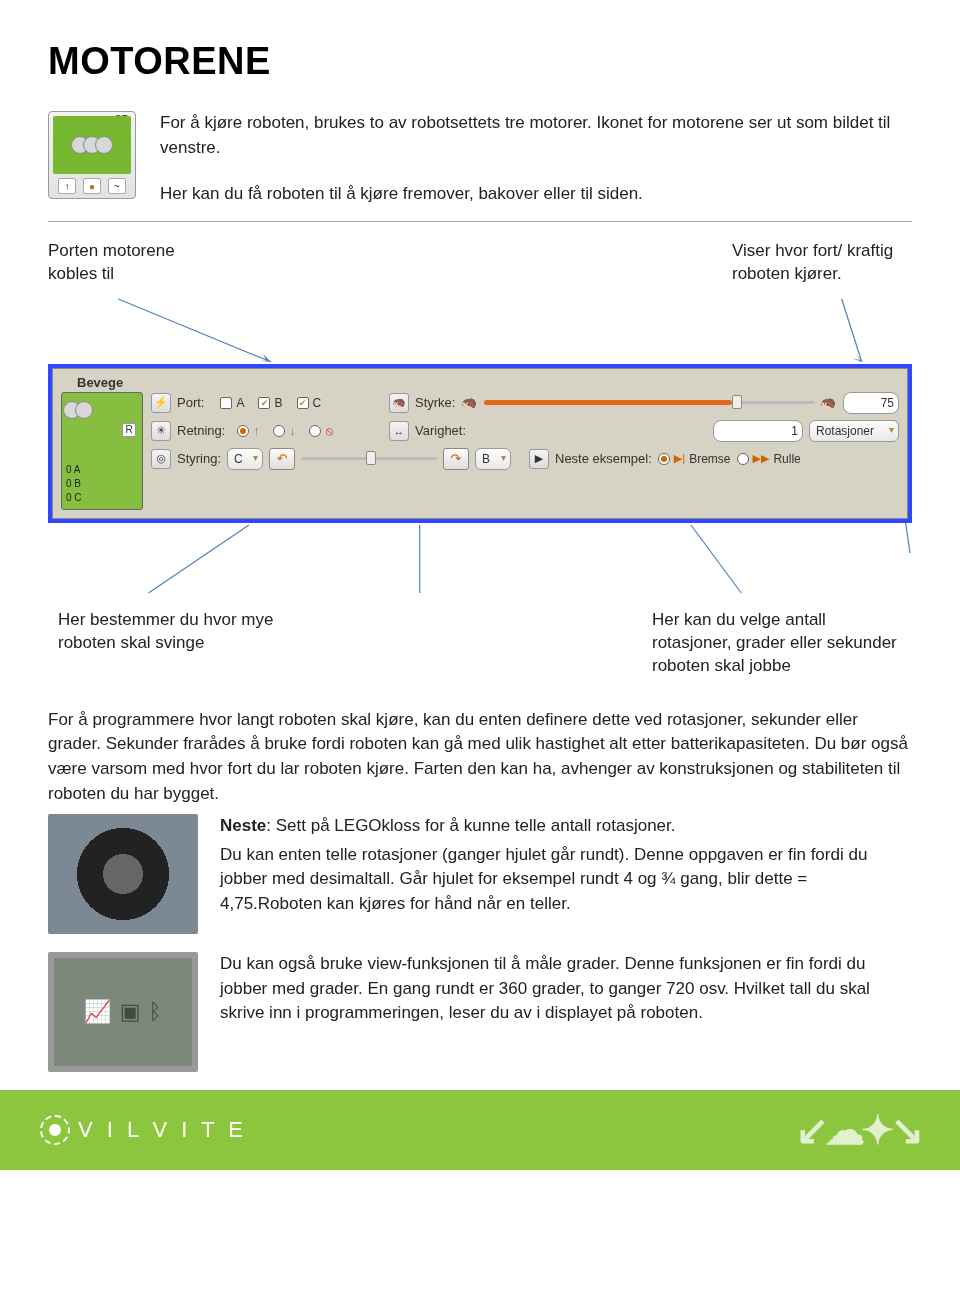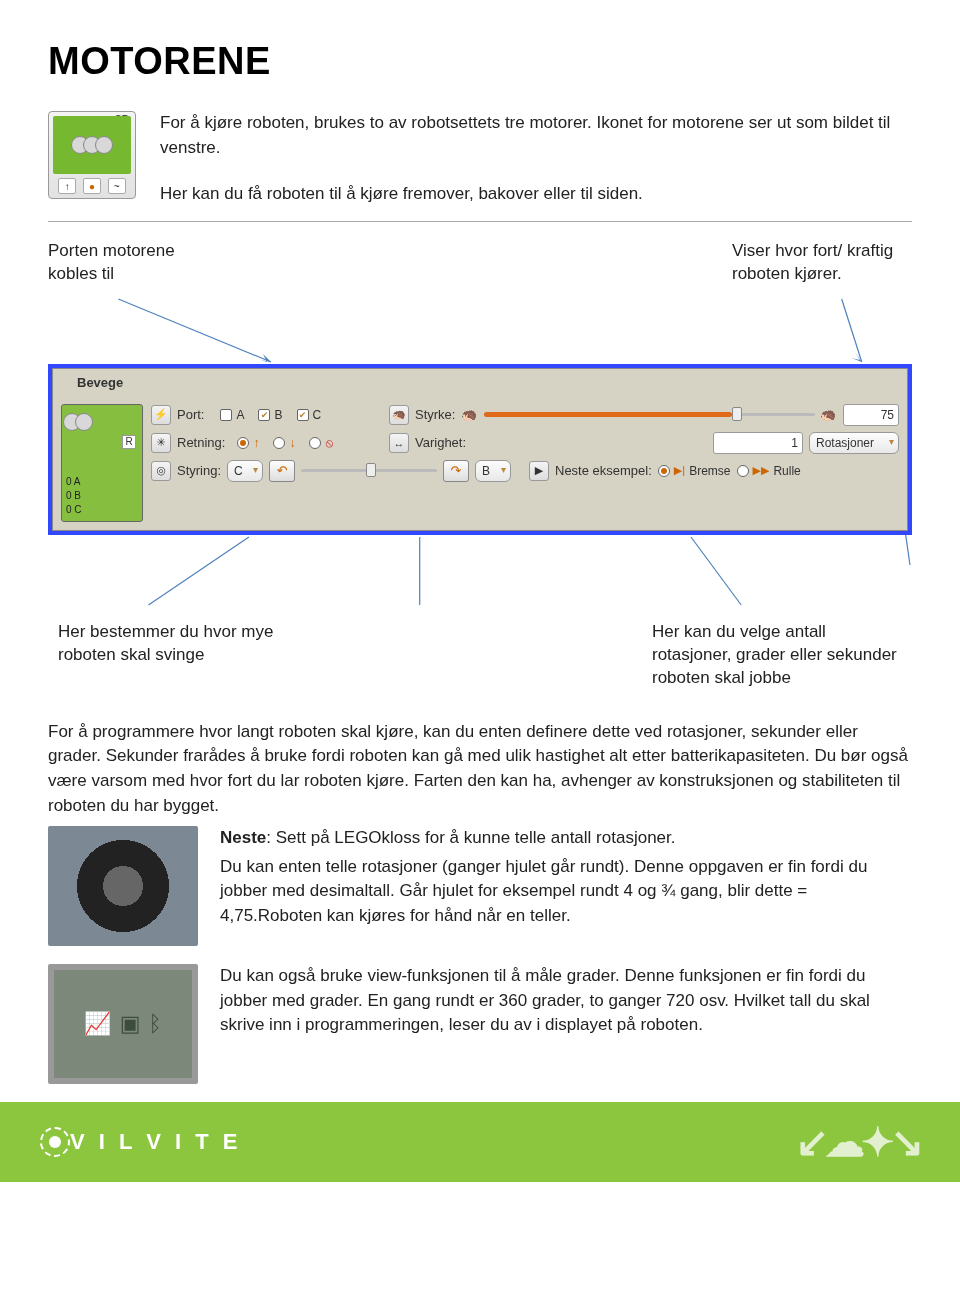--- a/index.html
+++ b/index.html
@@ -15,39 +15,39 @@
   .mini-ico { width:18px; height:16px; background:#fff; border:1px solid #aaa; border-radius:2px; display:flex; align-items:center; justify-content:center; font-size:10px; }
   .intro-text { flex: 1; line-height: 1.45; }
   .intro-text p + p { margin-top: 22px; }
   hr.sep { margin: 12px 0 18px; border:none; border-top:1px solid #aaa; }
   .callouts-top { display:flex; justify-content:space-between; margin-bottom: 12px; position:relative; }
   .callout { max-width: 180px; line-height:1.35; }
   .callout.right { text-align:left; }
   
   .panel-wrap { background:#3148ff; padding:4px; }
   .panel { background:#d6d2c4; border:1px solid #888; padding:6px 8px 8px; position:relative; font-size:13px; color:#333; }
-  .panel-name { font-weight:bold; margin-bottom:14px; font-size:13px;padding-left:16px; }
+  .panel-name { font-weight:bold; margin-bottom:2px; font-size:13px;padding-left:16px; }
   .side-block { grid-row: 1 / span 4; grid-column:1; background:#86bf40; width:82px; height:118px; border:1px solid #666; border-radius:3px; position:relative; padding:4px; }
   .side-gear { display:flex; gap:-3px; margin-top:4px; }
   .side-r { position:absolute; top:30px; right:6px; width:14px; height:14px; background:#fff; border:1px solid #999; font-size:10px; display:flex; align-items:center; justify-content:center; }
   .side-ports { position:absolute; bottom:4px; left:4px; font-size:10px; line-height:14px; color:#222; }
   .lbl { display:flex; align-items:center; gap:6px; }
   .lbl-icon { width:20px; height:20px; background:linear-gradient(#f4f4f4,#ddd); border:1px solid #999; border-radius:3px; display:flex; align-items:center; justify-content:center; font-size:11px; }
   .checks, .radios { display:flex; gap:14px; align-items:center; }
   .chk { display:flex; align-items:center; gap:4px; font-size:12px;}
   .chk-box { width:12px; height:12px; border:1px solid #666; border-radius:2px; background:#fff; display:flex; align-items:center; justify-content:center; font-size:9px; color:#b55;}
   .chk-box.checked::after { content:"✔"; color:#b84; }
   .radio-o { width:12px; height:12px; border:1px solid #666; border-radius:50%; background:#fff; display:flex; align-items:center; justify-content:center;}
   .radio-o.sel::after { content:""; width:6px; height:6px; background:#c60; border-radius:50%; display:block;}
   .btn-sq { width:26px; height:22px; border:1px solid #888; border-radius:3px; background:linear-gradient(#fdfdfd,#ddd); display:flex; align-items:center; justify-content:center; font-size:13px; color:#c60;}
   .slider-row { display:flex; align-items:center; gap:8px; flex:1; }
   .slider-track { flex:1; height:3px; background:#bbb; border-radius:2px; position:relative; min-width:140px;}
   .slider-fill { position:absolute; left:0; top:-1px; height:5px; background:#e06a1a; border-radius:3px; }
   .slider-thumb { position:absolute; top:-6px; width:10px; height:14px; background:#eee; border:1px solid #888; border-radius:2px;}
-  .txt-field { width:56px; height:22px; border:1px solid #999; background:#fff; border-radius:3px; font-size:12px; padding:0 4px; display:flex; align-items:center; justify-content:flex-end;}
+  .txt-field { width:56px; height:22px; border:1px solid #999; background:#fff; border-radius:8px; font-size:12px; padding:0 4px; display:flex; align-items:center; justify-content:flex-end;}
   .dd { height:22px; border:1px solid #999; background:linear-gradient(#fdfdfd,#e8e8e8); border-radius:6px; font-size:12px; padding:0 18px 0 6px; display:flex; align-items:center; position:relative; min-width:90px;}
   .dd::after { content:"▾"; position:absolute; right:4px; top:3px; font-size:10px; color:#b84;}
   .hedge { font-size:13px; color:#666; }
   
   svg.overlay-top { position:relative; display:block; height:70px; width:100%; margin-top:-4px; pointer-events:none; }
   svg.overlay-bot { display:block; height:80px; width:100%; pointer-events:none; }
   
   .callouts-bot { display:flex; justify-content:space-between; gap:20px; padding:0 10px; margin-top:6px; margin-bottom:30px;}
   .callouts-bot .callout { max-width: 250px; }
   
@@ -55,21 +55,21 @@
   .tips-row { display:flex; gap:22px; margin-top:4px; margin-bottom:18px; align-items:flex-start;}
   .photo { width:150px; height:120px; background:#9aa0a6; border-radius:2px; position:relative; flex-shrink:0; display:flex; align-items:center; justify-content:center;}
   .wheel-photo { background: radial-gradient(circle at 50% 50%, #666 0 20px, #222 20px 46px, #7c8894 46px 100%);}
   .lcd-photo { background:#7c887a; border:6px solid #999; display:flex; align-items:center; justify-content:center; gap:8px;}
   .lcd-photo .sym{ font-size:22px; color:#3d4d3c; }
   .tips-text { flex:1; line-height:1.45;}
   .tips-text .tips-label { font-weight:bold;}
   .tips-text p { margin-bottom:4px;}
   
   .footer { height:80px; background:#8cc63f; display:flex; align-items:center; justify-content:space-between; padding:0 40px;}
-  .logo { display:flex; align-items:center; color:#fff; font-size:22px; letter-spacing:4px; font-weight:700;}
+  .logo { display:flex; align-items:center; gap:8px; color:#fff; font-size:22px; letter-spacing:4px; font-weight:400;}
   .logo-bug { width:30px; height:30px; border:2px dashed #fff; border-radius:50%; position:relative;}
   .logo-bug::after{ content:""; position:absolute; top:7px; left:7px; width:12px; height:12px; background:#fff; border-radius:50%;}
   .deco { color:#fff; font-size:40px; letter-spacing:-4px; font-weight:bold; opacity:0.75; white-space:nowrap;}
 </style>
 </head>
 <body>
 
 <div class="page">
   <h1>MOTORENE</h1>
 

